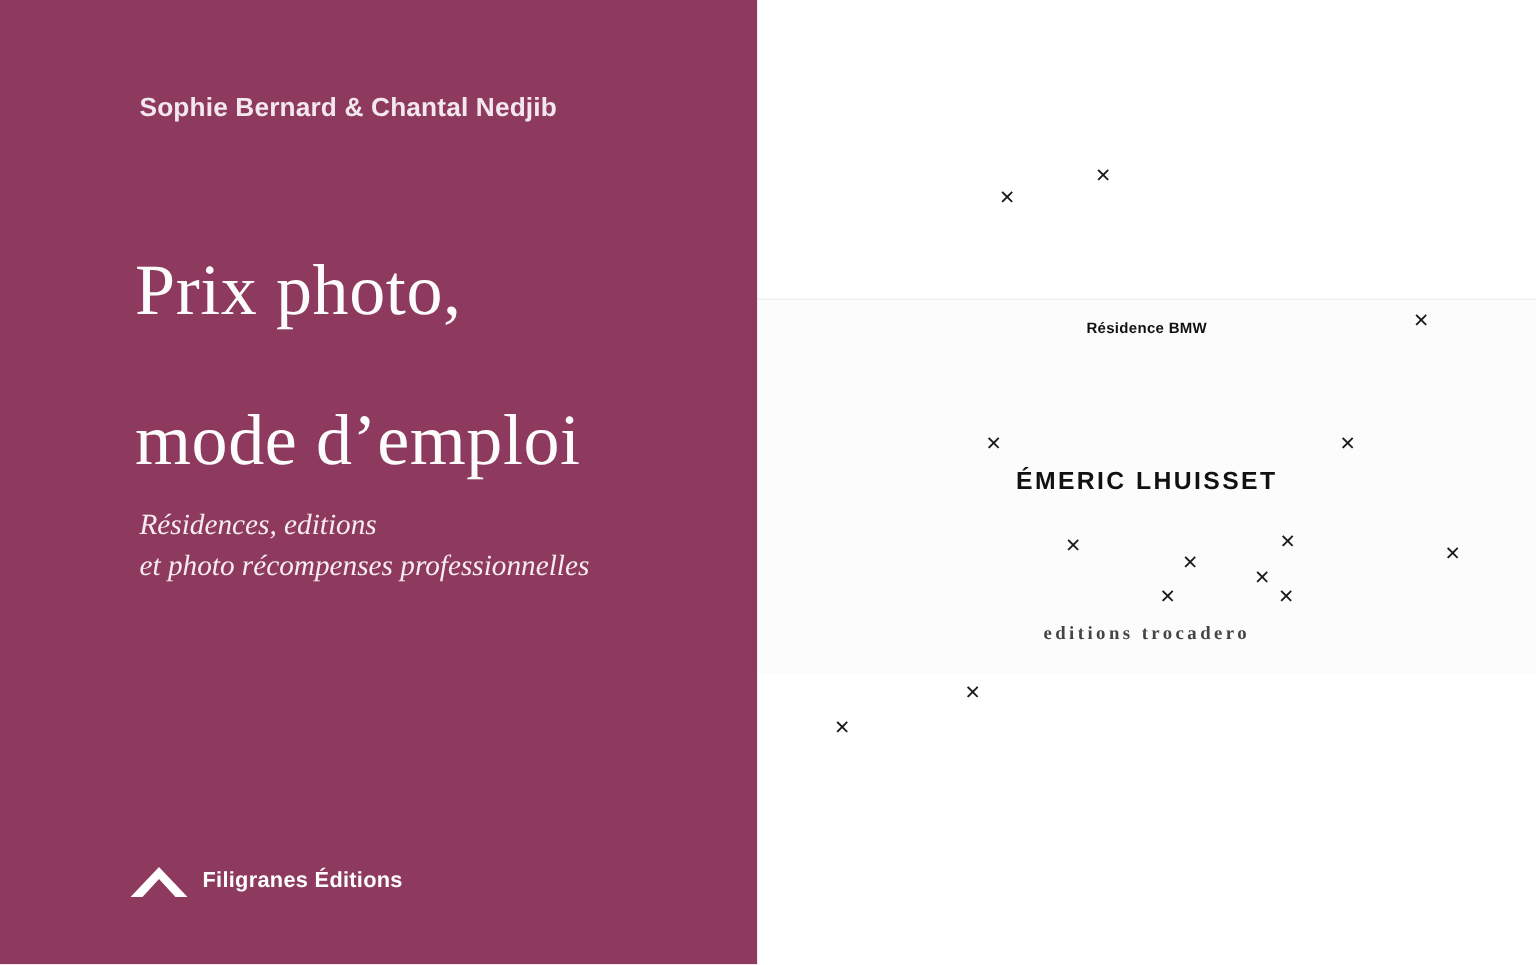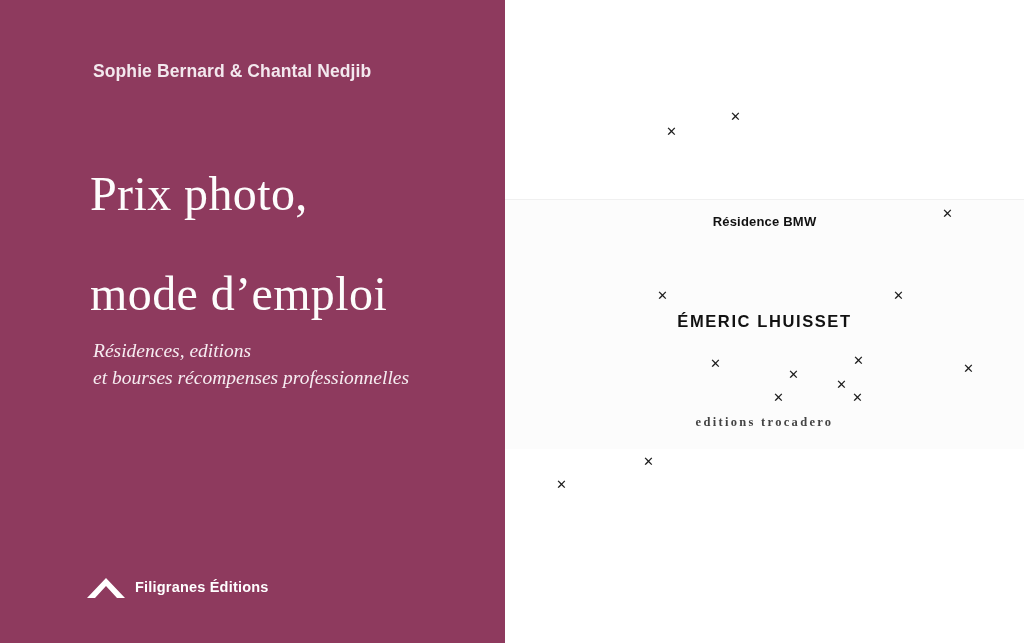--- a/index.html
+++ b/index.html
@@ -122,21 +122,21 @@
     background: #ffffff;
   }
   .r-sup {
     position: absolute;
     left: 0;
     top: 214px;
     width: 519px;
     text-align: center;
     color: #111111;
     font-family: "Liberation Sans", sans-serif;
-    font-size: 13px;
+    font-size: 10px;
     font-weight: bold;
     letter-spacing: 0.2px;
   }
   .r-title {
     position: absolute;
     left: 0;
     top: 312px;
     width: 519px;
     text-align: center;
     color: #111111;
@@ -174,21 +174,21 @@
   <div class="cover-left">
     <div class="authors">Sophie Bernard &amp; Chantal Nedjib</div>
 
     <div class="maintitle">
       <span class="l1">Prix photo,</span>
       <span class="l2">mode d’emploi</span>
     </div>
 
     <div class="subtitle">
       <span>Résidences, editions</span><br>
-      <span>et bourses récompenses professionnelles</span>
+      <span>et photo récompenses professionnelles</span>
     </div>
 
     <div class="publisher">
       <span class="pubmark">
         <svg width="44" height="26" viewBox="0 0 44 26" xmlns="http://www.w3.org/2000/svg">
           <path d="M3 24 L22 4 L41 24 L33 24 L22 12 L11 24 Z" fill="#ffffff"></path>
         </svg>
       </span>
       <span class="pubname">Filigranes Éditions</span>
     </div>

